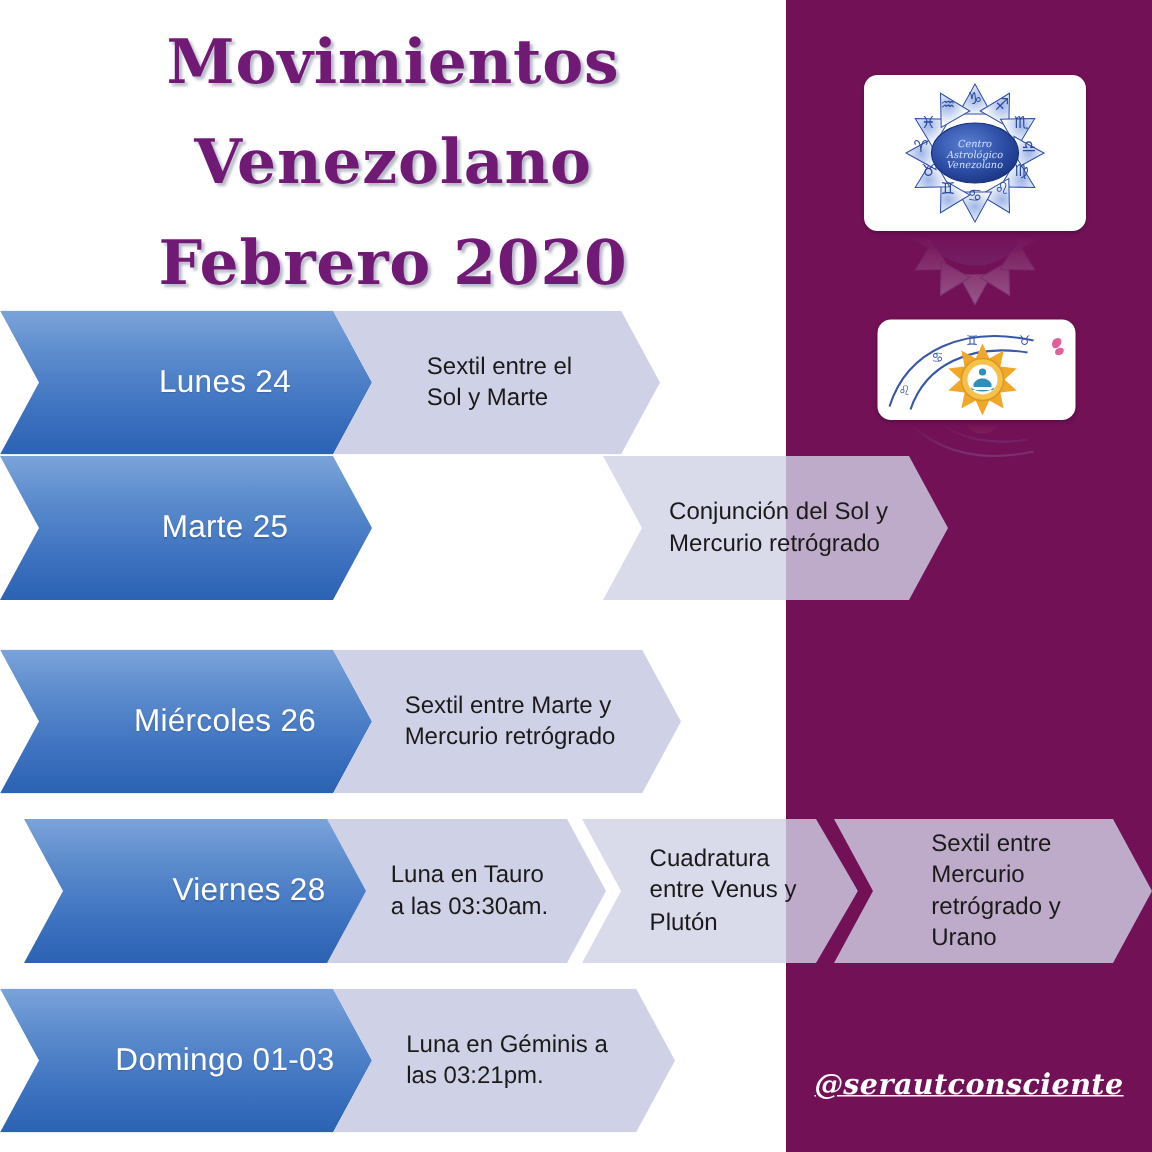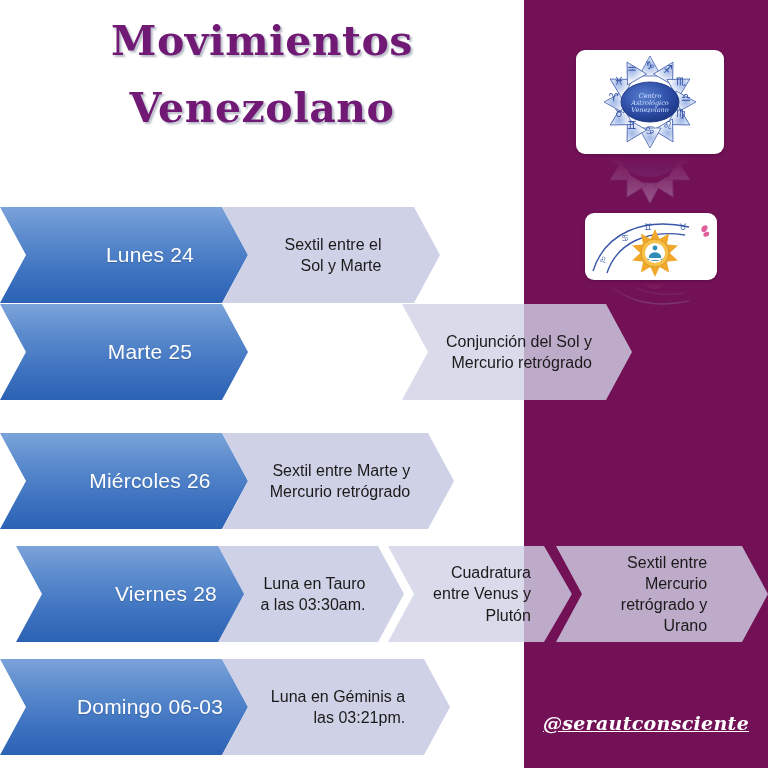--- a/index.html
+++ b/index.html
@@ -123,21 +123,21 @@
     padding-left: 38px;
   }
   .chev-blue .chev-label { padding: 0 12px 0 26px; text-align: center; line-height: 1.18; }
 
   .chev-light {
     background: #cfd2e6;
     color: #1a1a1a;
     font-size: 16px;
     line-height: 1.32;
   }
-  .chev-light .chev-label { padding: 0 26px 0 30px; text-align: right; }
+  .chev-light .chev-label { padding: 0 26px 0 30px; text-align: left; }
 
   .chev-light.on-purple {
     background: rgba(207,210,230,0.80);
   }
 
   
   .chev-outline-purple {
     background: #731157;
     -webkit-clip-path: polygon(0 0, calc(100% - 28px) 0, 100% 50%, calc(100% - 28px) 100%, 0 100%, 28px 50%);
     clip-path: polygon(0 0, calc(100% - 28px) 0, 100% 50%, calc(100% - 28px) 100%, 0 100%, 28px 50%);
@@ -163,20 +163,21 @@
 </head>
 <body>
 
 <div id="canvas">
 
   <div class="purple-band"></div>
 
   <div class="title-block">
     <div class="title-line">Movimientos</div>
     <div class="title-line">Venezolano</div>
+    <div class="title-line">Febrero 2020</div>
   </div>
 
   <div class="logo-wrap" id="logo1-wrap">
     <div class="logo-card">
       <svg width="148" height="104" viewBox="0 0 148 104">
         <defs>
           <radialGradient id="ctrgrad" cx="40%" cy="35%" r="75%">
             <stop offset="0%" stop-color="#5a7fd0"></stop>
             <stop offset="55%" stop-color="#2f4fa8"></stop>
             <stop offset="100%" stop-color="#16317c"></stop>
@@ -406,21 +407,21 @@
         <div class="chev chev-light on-purple" style="left: 388px; width: 184px;">
           <div class="chev-label">Cuadratura<br>entre Venus y<br>Plutón</div>
         </div>
         <div class="chev chev-outline-purple" style="left: 544px; width: 226px;"></div>
         <div class="chev chev-light on-purple" style="left: 556px; width: 212px;">
           <div class="chev-label">Sextil entre<br>Mercurio<br>retrógrado y<br>Urano</div>
         </div>
       </div>
       <div class="row" style="top: 659px;">
         <div class="chev chev-blue" style="left: 0px; width: 248px;">
-          <div class="chev-label">Domingo 06-03</div>
+          <div class="chev-label">Domingo 01-03</div>
         </div>
         <div class="chev chev-light" style="left: 222px; width: 228px;">
           <div class="chev-label">Luna en Géminis a<br>las 03:21pm.</div>
         </div>
       </div>
     </div>
 
   <div class="handle">@serautconsciente</div>
 
 </div>

